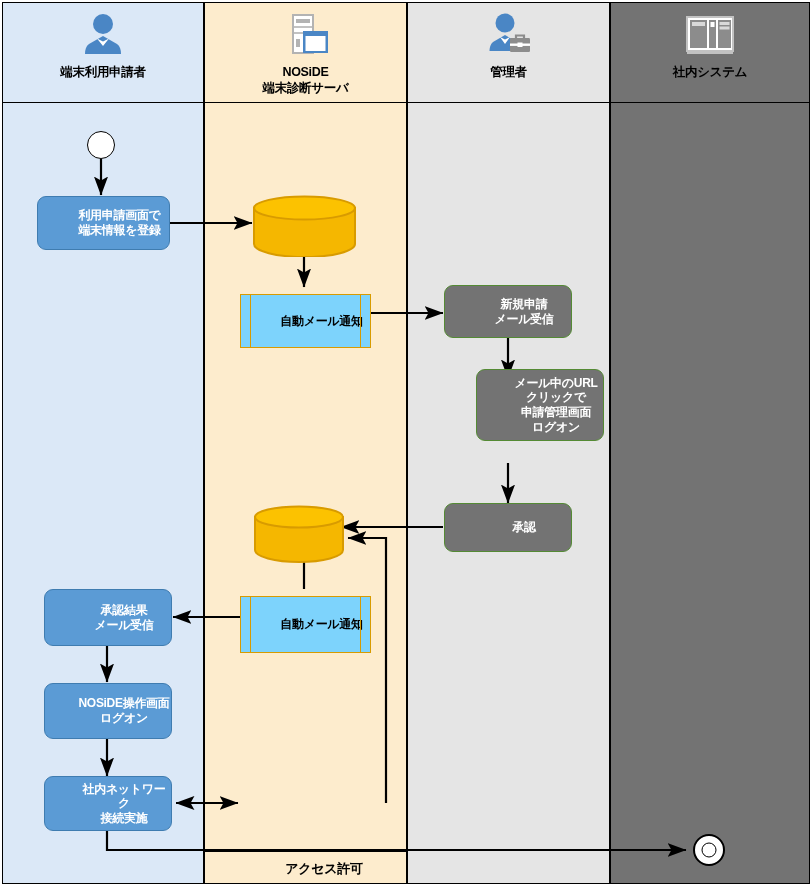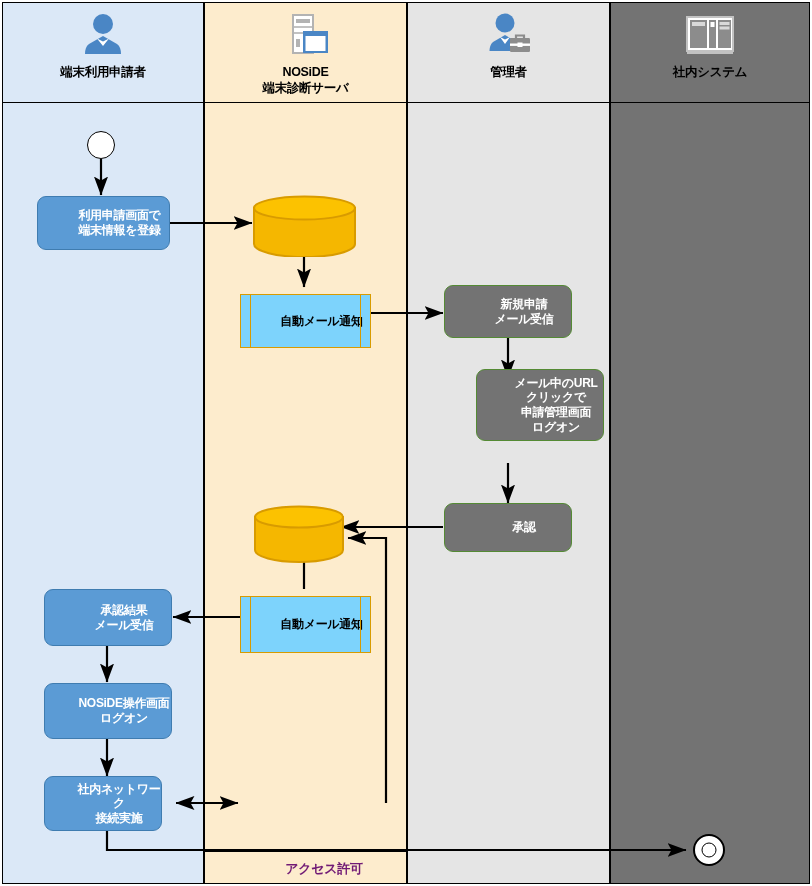--- a/index.html
+++ b/index.html
@@ -165,21 +165,21 @@
     position: absolute;
     left: 204px;
     top: 853px;
     width: 240px;
     height: 31px;
     display: flex;
     align-items: center;
     justify-content: center;
     font-size: 13px;
     font-weight: bold;
-    color: #701a75;
+    color: #000000;
     letter-spacing: -0.3px;
   }
 </style>
 </head>
 <body>
 
 <div id="canvas">
 
   <div class="lane lane-applicant">
     <div class="lane-header">
@@ -320,21 +320,21 @@
   </div>
 
   <div class="node node-predef" style="left:240px; top:589px; width:131px; height:57px;">自動メール通知</div>
 
   <div class="node node-blue" style="left:44px; top:589px; width:128px; height:57px;">承認結果
 メール受信</div>
 
   <div class="node node-blue" style="left:44px; top:683px; width:128px; height:56px;">NOSiDE操作画面
 ログオン</div>
 
-  <div class="node node-blue" style="left:44px; top:776px; width:118px; height:55px;">社内ネットワーク
+  <div class="node node-blue" style="left:44px; top:776px; width:128px; height:55px;">社内ネットワーク
 接続実施</div>
 
 
   <div class="end-node" style="left:693px; top:834px;"></div>
 
   <div class="bottom-divider"></div>
   <div class="access-label">アクセス許可</div>
 
 </div>
 

